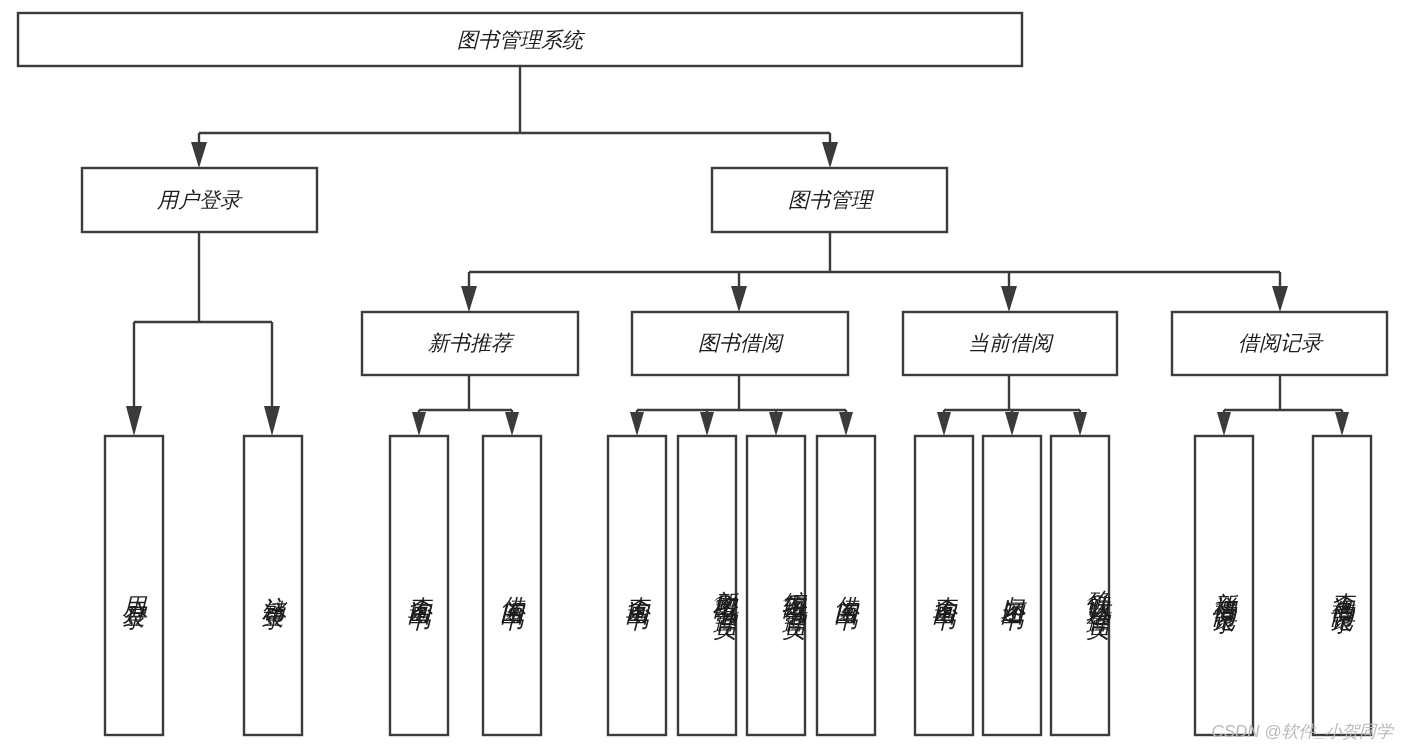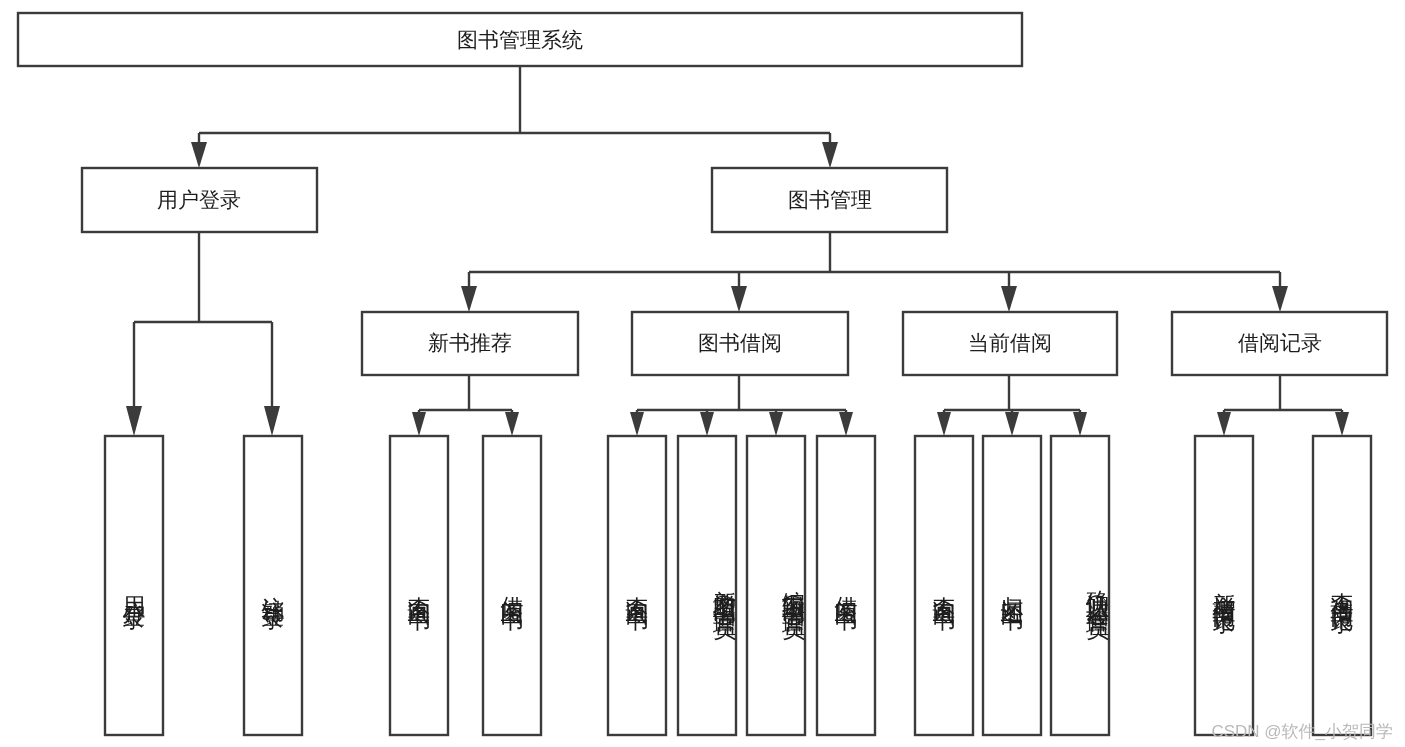--- a/index.html
+++ b/index.html
@@ -11,20 +11,21 @@
     width: 1405px;
     height: 747px;
     font-family: "Liberation Sans", "DejaVu Sans", sans-serif;
     overflow: hidden;
     position: relative;
   }
   #diagram-root {
     position: relative;
     width: 1405px;
     height: 747px;
+    font-style: italic;
   }
   svg.flow {
     position: absolute;
     left: 0;
     top: 0;
     width: 1405px;
     height: 747px;
   }
   .node-box {
     fill: #ffffff;

